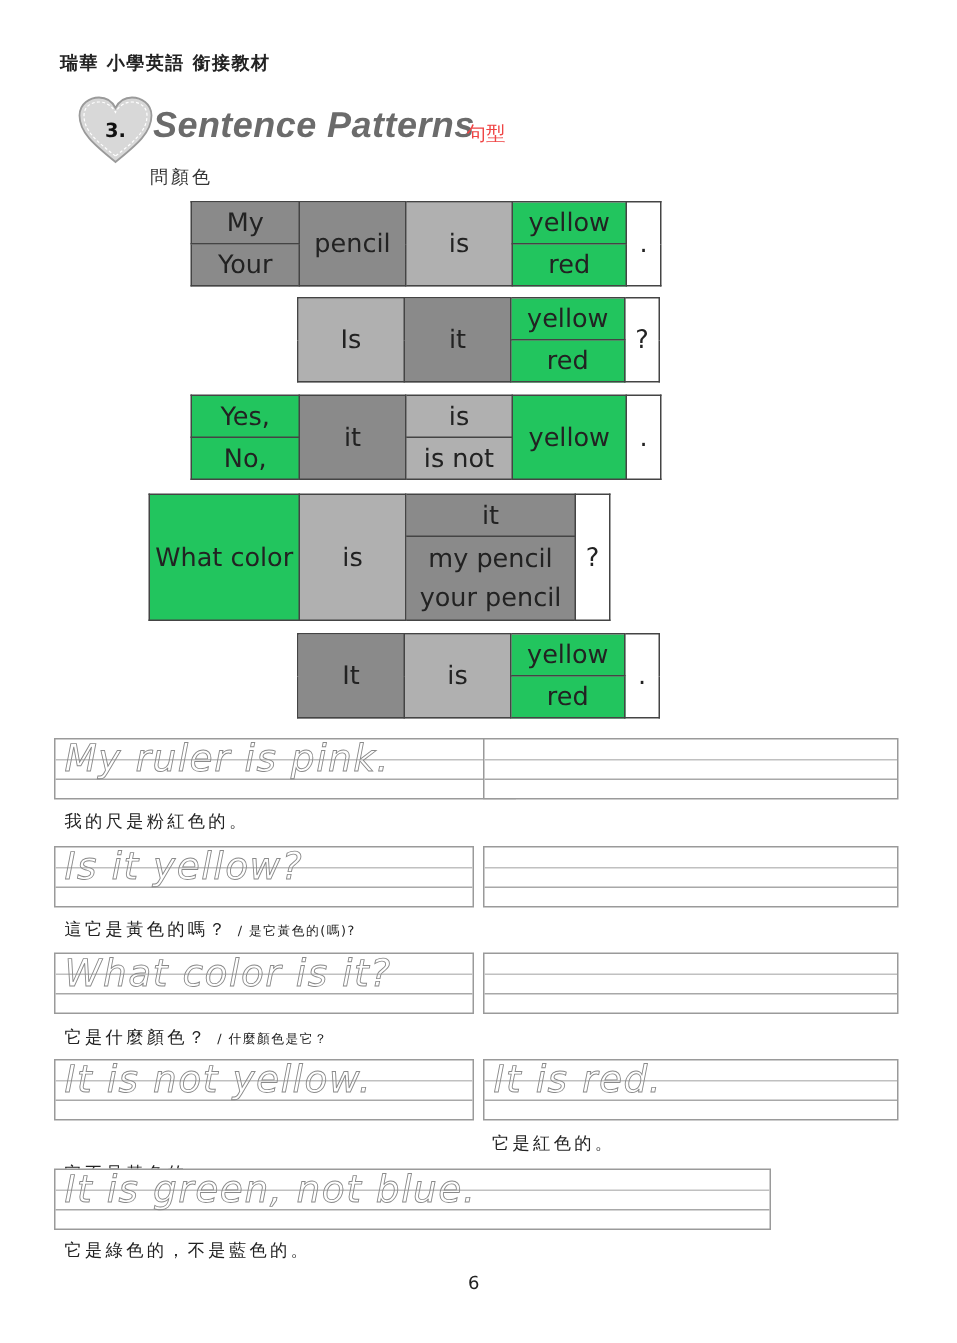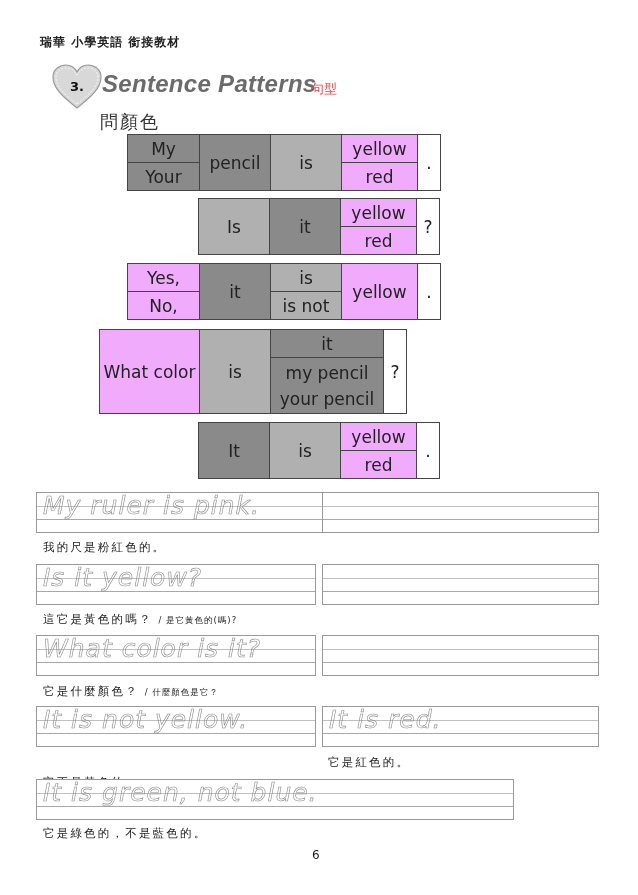--- a/index.html
+++ b/index.html
@@ -2,27 +2,27 @@
 <html><head>
 <meta charset="utf-8">
 <style>
   html, body { margin:0; padding:0; background:#ffffff; }
   body { width:638px; height:895px; position:relative; overflow:hidden; font-family:"DejaVu Sans", sans-serif; color:#222; }
   .abs { position:absolute; }
   .header-text { left:40px; top:34px; font-size:12px; font-family:"DejaVu Serif", serif; letter-spacing:1px; color:#222; font-weight:bold; }
   .heart { left:52px; top:64px; width:50px; height:46px; }
   .title { left:102px; top:70px; font-size:24px; font-weight:bold; font-style:italic; color:#6b6b6b; font-family:"Liberation Sans", sans-serif; letter-spacing:0.3px; }
   .title-cn { left:311px; top:80px; font-size:13px; color:#ef4444; }
-  .subtitle-cn { left:100px; top:110px; font-size:18px; color:#333; letter-spacing:2px; }
+  .subtitle-cn { left:100px; top:110px; font-size:12px; color:#333; letter-spacing:2px; }
 
   table.pat { position:absolute; border-collapse:collapse; font-family:"DejaVu Sans", sans-serif; font-size:17px; color:#222; }
   table.pat td { border:1px solid #444; text-align:center; vertical-align:middle; padding:0; }
   td.dark { background:#8a8a8a; }
   td.mid { background:#b0b0b0; }
-  td.white { background:#f0abfc; }
+  td.white { background:#22c55e; }
   td.punct { background:#ffffff; font-size:17px; }
 
   .wbox { position:absolute; border:1px solid #9a9a9a; background:#fff; box-sizing:border-box; }
   .wbox .l1 { position:absolute; left:0; right:0; top:13px; border-top:1px solid #c0c0c0; }
   .wbox .l2 { position:absolute; left:0; right:0; top:26px; border-top:1.5px solid #a8a8a8; }
   .trace { position:absolute; left:6px; top:-2px; font-family:"DejaVu Sans", sans-serif; font-style:italic; font-weight:200; font-size:25px; color:transparent; -webkit-text-stroke:0.6px #8a8a8a; letter-spacing:1px; white-space:nowrap; }
   .cn { position:absolute; font-size:11.5px; color:#222; letter-spacing:2.2px; white-space:nowrap; }
   .cn small { font-size:8.5px; letter-spacing:1px;margin-top:44px; }
   .pagenum { left:312px; top:848px; font-size:12px; color:#222; }
 </style>

